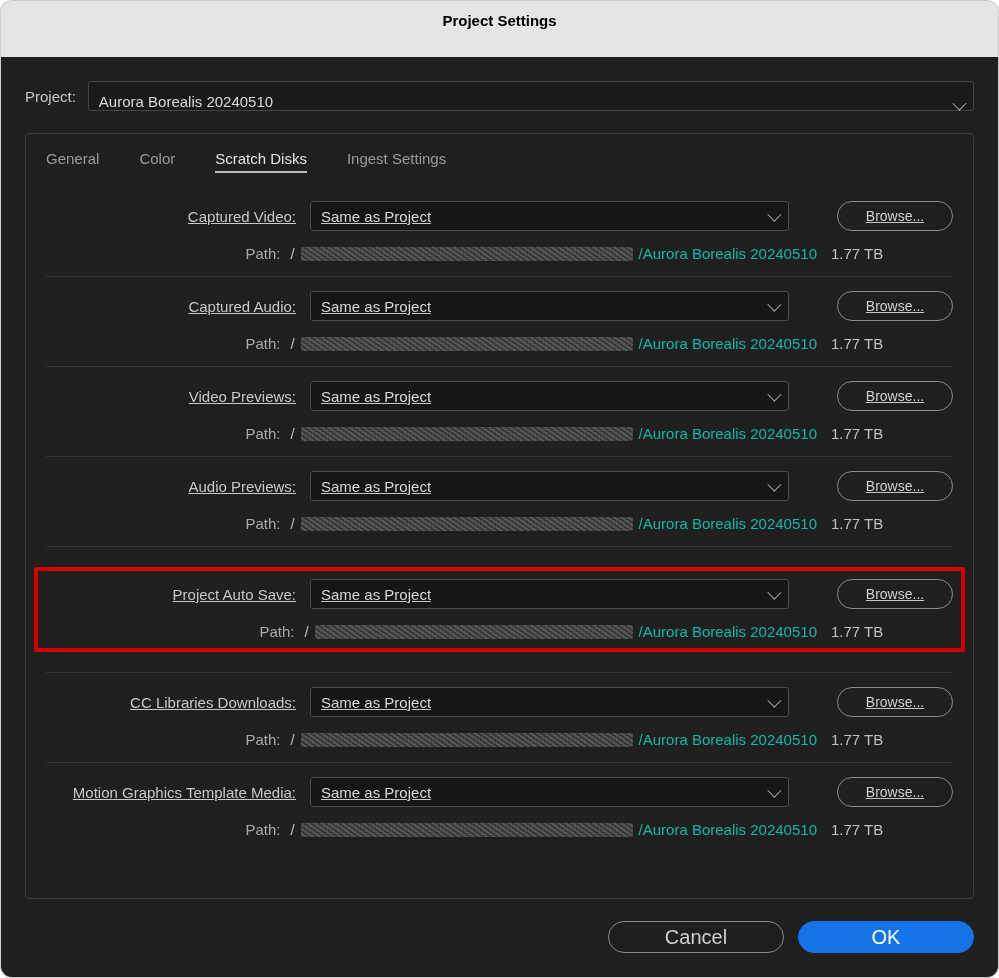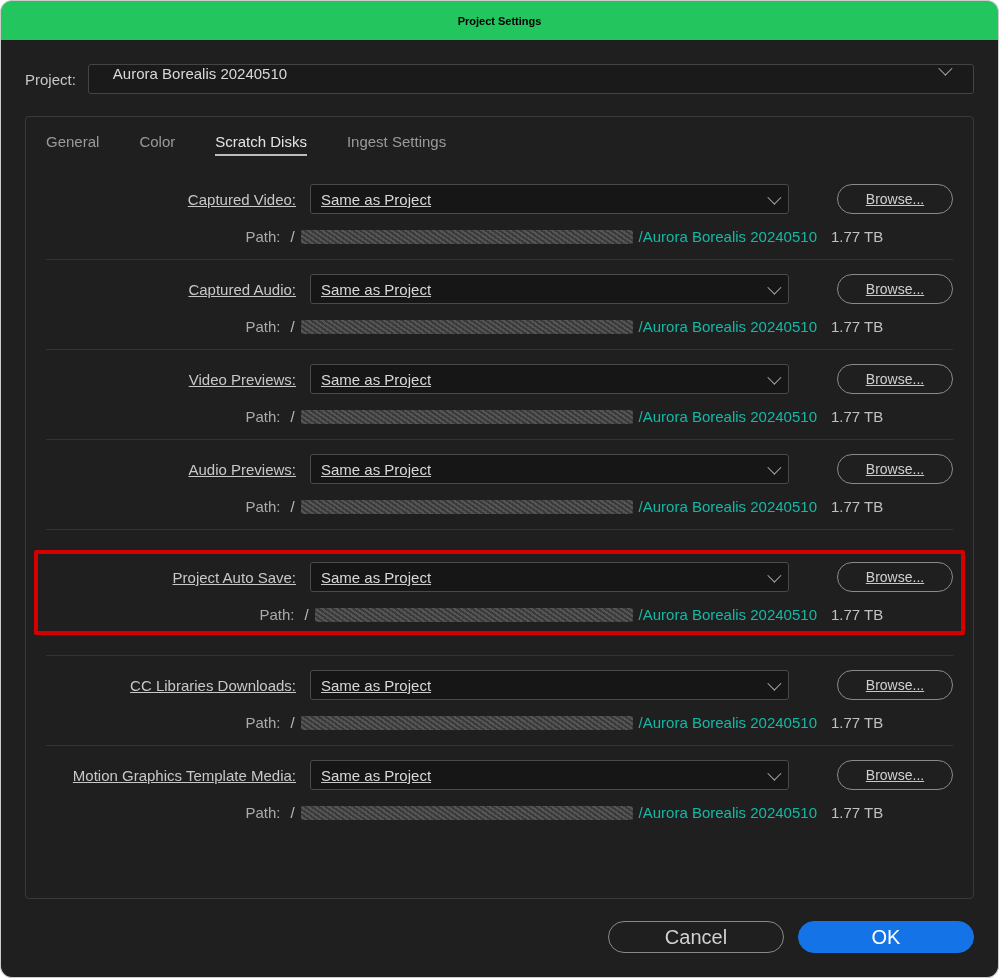--- a/index.html
+++ b/index.html
@@ -1,25 +1,25 @@
 <!DOCTYPE html>
 <html><head>
 <meta charset="utf-8">
 <style>
   * { box-sizing: border-box; margin: 0; padding: 0; }
   html, body { width: 999px; height: 978px; font-family: -apple-system, "Segoe UI", Arial, sans-serif; background: #fff; }
   body { display: flex; flex-direction: column; }
 
   .titlebar {
-    height: 40px;
-    background: #22c55e;
+    height: 57px;
+    background: #e5e5e5;
     color: #000;
     text-align: center;
     font-weight: 600;
-    font-size: 11px;
+    font-size: 15px;
     line-height: 40px;
     border-top-left-radius: 12px;
     border-top-right-radius: 12px;
     border: 1px solid #ccc;
     border-bottom: none;
   }
 
   .content {
     flex: 1;
     background: #1f1f1f;
@@ -42,23 +42,23 @@
     margin-bottom: 22px;
   }
   .project-row .plabel { color: #c8c8c8; }
   .project-select {
     flex: 1;
     background: #1a1a1a;
     border: 1px solid #444;
     border-radius: 3px;
     color: #d8d8d8;
     height: 30px;
-    padding: 0 24px;
-    display: flex;
-    align-items: flex-start;
+    padding: 0 10px;
+    display: flex;
+    align-items: flex-end;
     justify-content: space-between;
   }
 
   .panel {
     border: 1px solid #3a3a3a;
     border-radius: 4px;
     padding: 0 20px 20px 20px;
     flex: 1;
     overflow: auto;
   }

